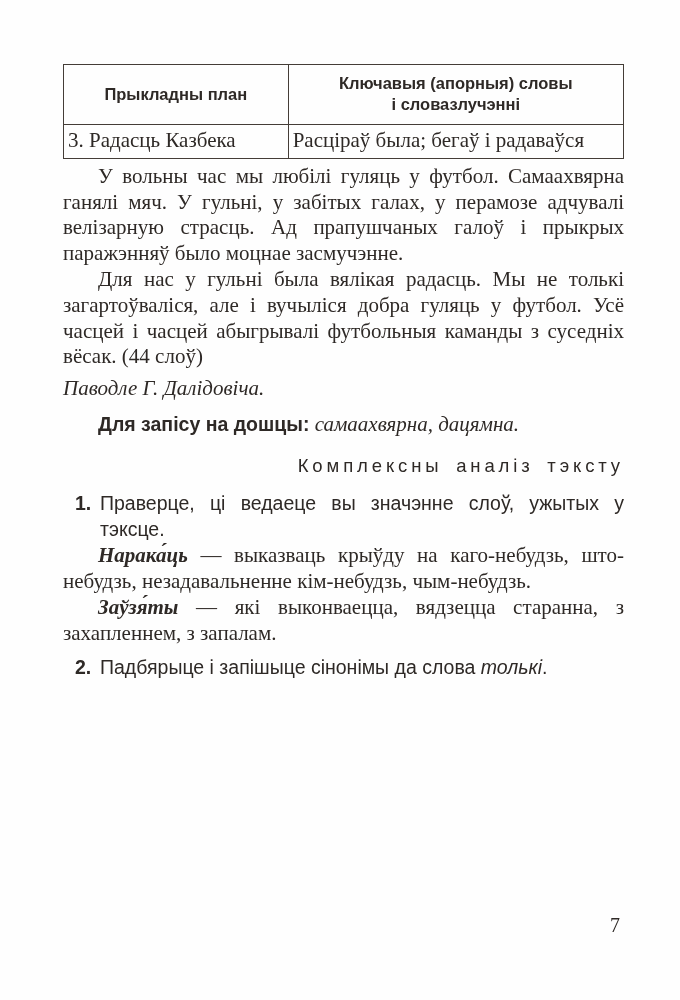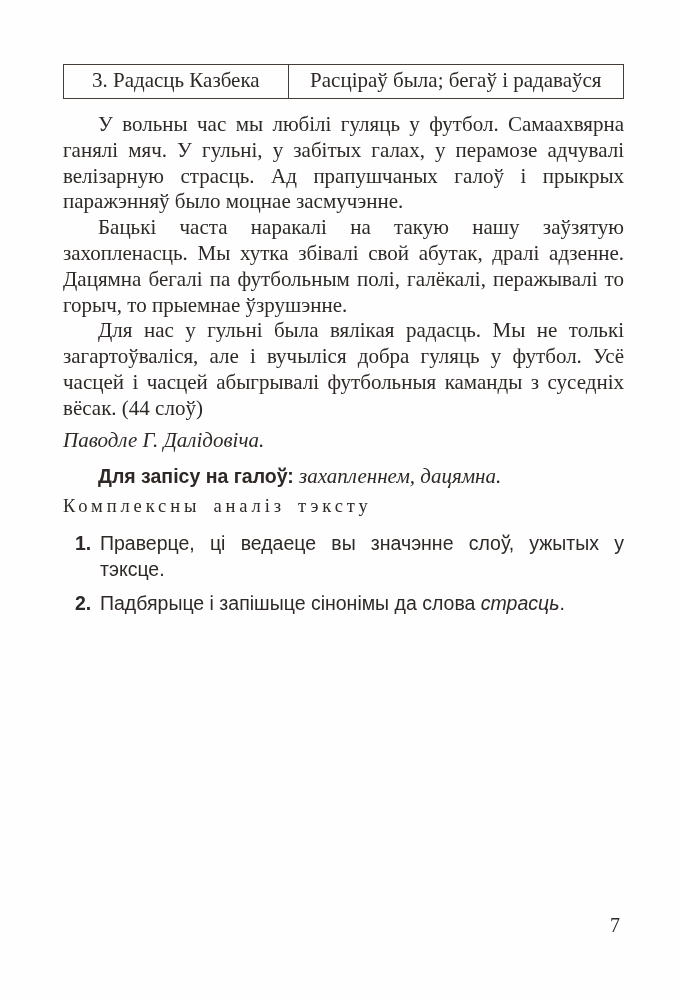--- a/index.html
+++ b/index.html
@@ -36,21 +36,20 @@
     text-align: center;
     vertical-align: middle;
     padding: 8px 6px;
     white-space: pre-line;
   }
   table.plan-table col.c1 { width: 225px; }
   table.plan-table col.c2 { width: 336px; }
   table.plan-table td {
     font-family: "Liberation Serif", serif;
     font-size: 21px;
-    text-align: center;
     vertical-align: middle;
     padding: 3px 4px 5px 4px;
   }
 
   
   .exercise {
     display: flex;
     font-family: "Liberation Sans", sans-serif;
     font-size: 19.5px;
     line-height: 26px;
@@ -76,21 +75,21 @@
     font-weight: bold;
     font-size: 22px;
     line-height: 28px;
   }
   .para {
     font-size: 21px;
     line-height: 25.8px;
     text-align: justify;
     text-indent: 35px;
   }
-  .story-body { margin-top: 13px; }
+  .story-body { margin-top: 5px; }
   .attribution {
     margin-top: 5px;
     font-size: 21px;
     line-height: 26px;
     font-style: italic;
     text-align: left;
   }
   .board-note {
     margin-top: 10px;
     padding-left: 35px;
@@ -101,28 +100,28 @@
     font-family: "Liberation Sans", sans-serif;
     font-weight: bold;
     font-size: 19.5px;
   }
   .board-note .board-words {
     font-style: italic;
   }
 
   
   .analysis-heading {
-    margin-top: 4px;
+    margin-top: 16px;
     margin-bottom: 11px;
-    font-family: Liberation Serif, serif;
+    font-family: Liberation Sans, sans-serif;
     font-size: 18.5px;
     line-height: 26px;
     letter-spacing: 0.21em;
     word-spacing: 0.25em;
-    text-align: left;
+    text-align: right;
   }
   .definition {
     font-size: 21px;
     line-height: 26px;
     text-align: justify;
     text-indent: 35px;
   }
   .seg-term {
     font-family: "Liberation Serif", serif;
     font-weight: bold;
@@ -145,50 +144,56 @@
 
 <div class="page">
   <div class="content">
 
     <table class="plan-table">
       <colgroup>
           <col class="c1">
           <col class="c2">
         </colgroup>
       <tbody>
+          <tr>
+        <th>Прыкладны план</th>
+        <th>Ключавыя (апорныя) словы
+і словазлучэнні</th>
+      </tr>
       <tr>
         <td>3. Радасць Казбека</td>
         <td>Расціраў была; бегаў і радаваўся</td>
       </tr>
     </tbody>
       </table>
 
 
 
     <div class="story-body">
       <p class="para">У вольны час мы любілі гуляць у футбол. Самаахвярна ганялі мяч. У гульні, у забітых галах, у перамозе адчувалі велізарную страсць. Ад прапушчаных галоў і прыкрых паражэнняў было моцнае засмучэнне.</p>
-      <p class="para">Бацькі часта наракалі на такую нашу заўзятую захопленасць. Мы хутка збівалі свой абутак, дралі адзенне. Дацямна бегалі па футбольным полі, галёкалі, перажывалі то горыч, то прыемнае ўзрушэнне.</p>
       <p class="para">Для нас у гульні была вялікая радасць. Мы не толькі загартоўваліся, але і вучыліся добра гуляць у футбол. Усё часцей і часцей абыгрывалі футбольныя каманды з суседніх вёсак. (44 слоў)</p>
     </div>
 
     <div class="attribution">Паводле Г. Далідовіча.</div>
 
     <div class="board-note">
-      <span class="board-label">Для запісу на галоў:</span><span class="board-words"> захапленнем, дацямна.</span>
+      <span class="board-label">Для запісу на дошцы:</span><span class="board-words"> самаахвярна, дацямна.</span>
     </div>
 
     <div class="analysis-heading">Комплексны аналіз тэксту</div>
 
     <div class="exercise indented">
       <span class="num">1.</span>
       <span class="ex-text">Праверце, ці ведаеце вы значэнне слоў, ужытых у тэксце.</span>
     </div>
 
+    <p class="definition"><span class="seg-term">Нарака́ць</span><span class="seg-normal"> — выказваць крыўду на каго-небудзь, што-небудзь, незадавальненне кім-небудзь, чым-небудзь.</span></p>
+    <p class="definition"><span class="seg-term">Заўзя́ты</span><span class="seg-normal"> — які выконваецца, вядзецца старанна, з захапленнем, з запалам.</span></p>
 
     <div class="exercise indented exercise-2">
       <span class="num">2.</span>
-      <span class="ex-text"><span class="seg-normal">Падбярыце і запішыце сінонімы да слова </span><span class="seg-italic">страсць</span><span class="seg-normal">.</span></span>
+      <span class="ex-text"><span class="seg-normal">Падбярыце і запішыце сінонімы да слова </span><span class="seg-italic">толькі</span><span class="seg-normal">.</span></span>
     </div>
 
   </div>
 
   <div class="page-number">7</div>
 </div>
 
 </body></html>

